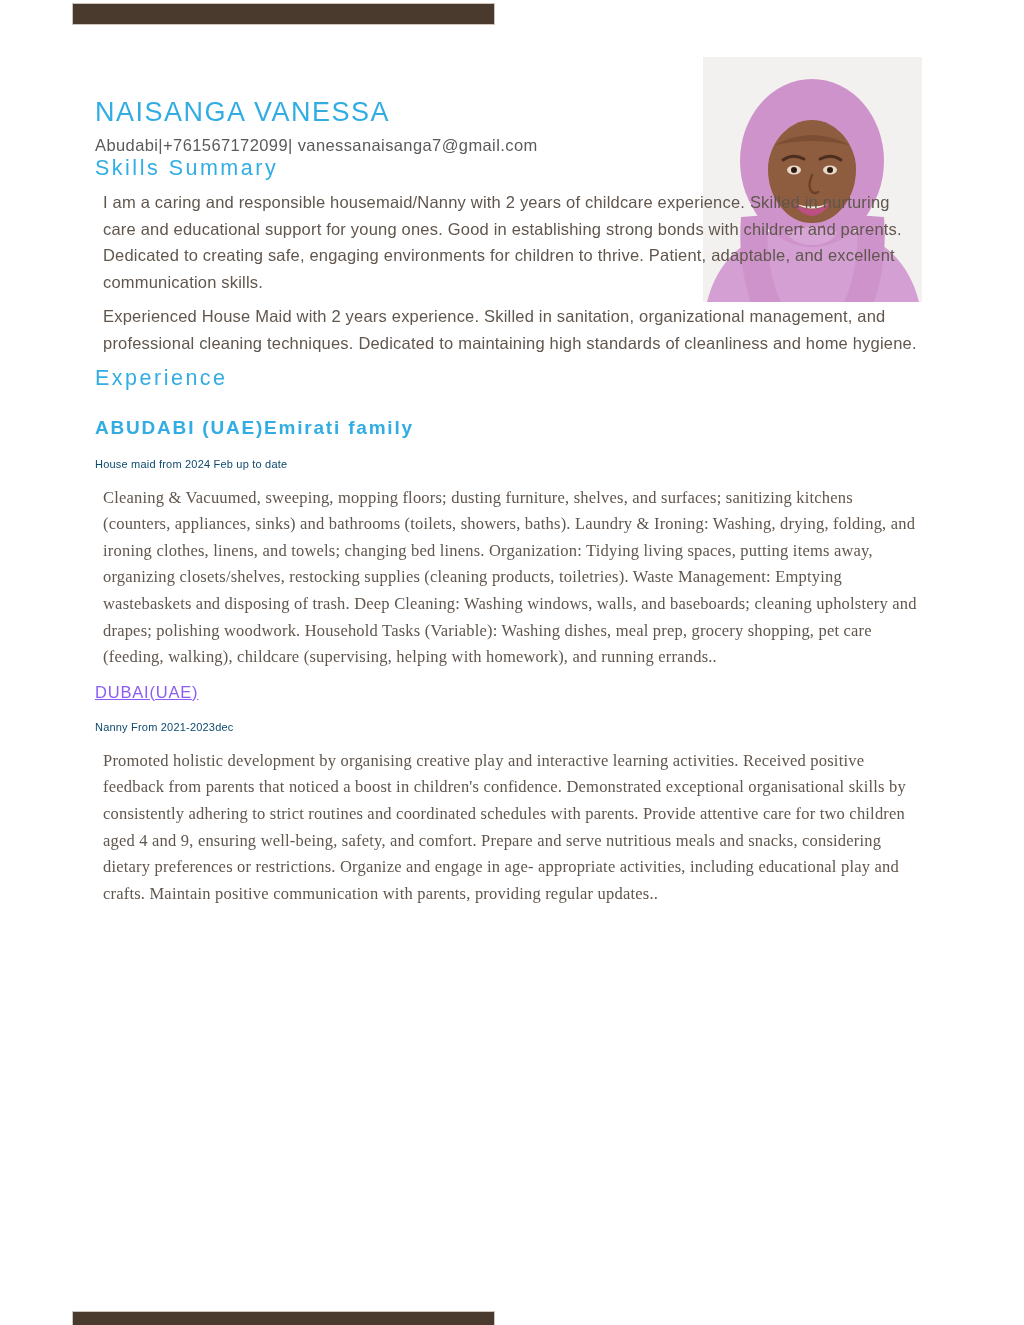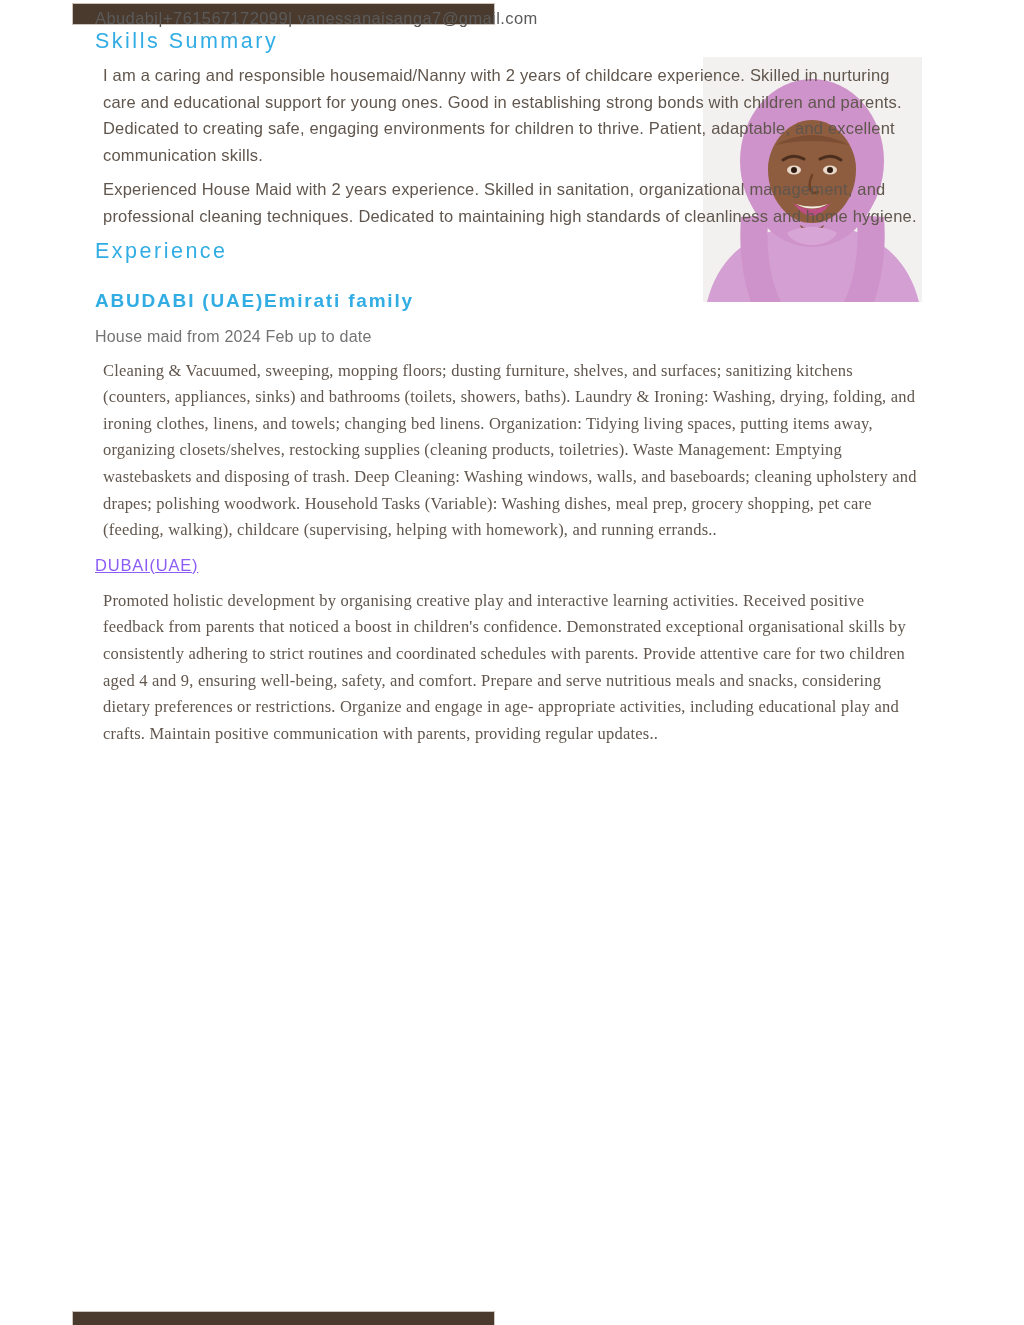--- a/index.html
+++ b/index.html
@@ -87,24 +87,24 @@
     margin: 11px 0 12px 0;
     font-size: 16.5px;
     font-weight: 400;
     letter-spacing: 0.8px;
     color: #8b5cf6;
     line-height: 21px;
     text-decoration: underline;
   }
   p.role-line {
     margin: 13px 0 0 0;
-    font-size: 16px;
+    font-size: 11px;
     letter-spacing: 0.2px;
     line-height: 22px;
-    color: #737373;
+    color: #0c4a6e;
   }
   p.job-desc { margin-top: 10px; font-family: Liberation Serif, serif; }
 </style>
 </head>
 <body>
 
 <div class="page">
 
   <div class="deco-bar top"></div>
 
@@ -139,36 +139,38 @@
       <path d="M93,147 Q109,156 125,147 Q109,152 93,147 Z" fill="#f6efe5"></path>
 
       <path d="M97,168 Q109,176 121,168 L117,178 L101,178 Z" fill="#7c4e33"></path>
 
       <path d="M84,176 C96,168 122,168 134,176 C126,192 92,192 84,176 Z" fill="#d8a6d6"></path>
     </svg>
   </div>
 
   <div class="content">
 
+    <h1 class="name">NAISANGA VANESSA</h1>
     <p class="contact">Abudabi|+761567172099| vanessanaisanga7@gmail.com</p>
 
     <h2 class="section-title skills-title">Skills Summary</h2>
     <p class="body-text skills-p1">I am a caring and responsible housemaid/Nanny with 2 years of childcare experience. Skilled in nurturing care and educational support for young ones. Good in establishing strong bonds with children and parents. Dedicated to creating safe, engaging environments for children to thrive. Patient, adaptable, and excellent communication skills.</p>
     <p class="body-text skills-p2">Experienced House Maid with 2 years experience. Skilled in sanitation, organizational management, and professional cleaning techniques. Dedicated to maintaining high standards of cleanliness and home hygiene.</p>
 
     <h2 class="section-title experience-title">Experience</h2>
 
     <div>
       <h3 class="job-title">ABUDABI (UAE)Emirati family</h3>
       <p class="role-line">House maid from 2024 Feb up to date</p>
       <p class="body-text job-desc">Cleaning &amp; Vacuumed, sweeping, mopping floors; dusting furniture, shelves, and surfaces; sanitizing kitchens (counters, appliances, sinks) and bathrooms (toilets, showers, baths). Laundry &amp; Ironing: Washing, drying, folding, and ironing clothes, linens, and towels; changing bed linens. Organization: Tidying living spaces, putting items away, organizing closets/shelves, restocking supplies (cleaning products, toiletries). Waste Management: Emptying wastebaskets and disposing of trash. Deep Cleaning: Washing windows, walls, and baseboards; cleaning upholstery and drapes; polishing woodwork. Household Tasks (Variable): Washing dishes, meal prep, grocery shopping, pet care (feeding, walking), childcare (supervising, helping with homework), and running errands..</p>
     </div>
 
     <div>
       <h4 class="job-subtitle">DUBAI(UAE)</h4>
+      <p class="role-line">Nanny From 2021-2023dec</p>
       <p class="body-text job-desc">Promoted holistic development by organising creative play and interactive learning activities. Received positive feedback from parents that noticed a boost in children's confidence. Demonstrated exceptional organisational skills by consistently adhering to strict routines and coordinated schedules with parents. Provide attentive care for two children aged 4 and 9, ensuring well-being, safety, and comfort. Prepare and serve nutritious meals and snacks, considering dietary preferences or restrictions. Organize and engage in age- appropriate activities, including educational play and crafts. Maintain positive communication with parents, providing regular updates..</p>
     </div>
 
   </div>
 
   <div class="deco-bar bottom"></div>
 
 </div>
 
 </body></html>

